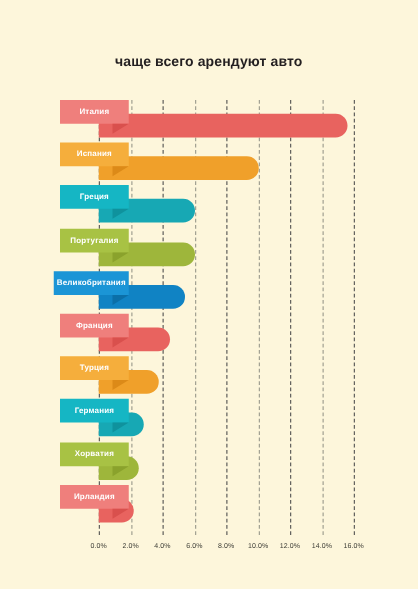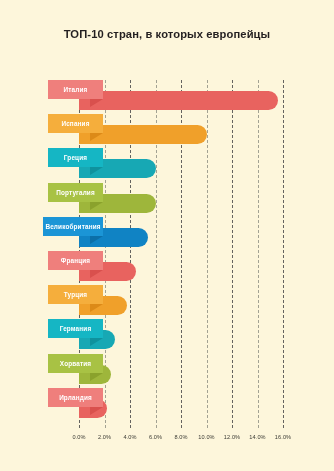--- a/index.html
+++ b/index.html
@@ -117,21 +117,22 @@
     white-space: nowrap;
     letter-spacing: 0.1px;
   }
 </style>
 </head>
 <body>
 
 <div class="chart-root">
 
   <div class="chart-title">
-    <span>ТОП-10 стран, в которых европейцы</span><br>
+    <br>
+    <span>чаще всего арендуют авто</span>
   </div>
 
   <div class="plot" id="plot">
       <div class="gridline" style="left: 0px;"></div>
       <div class="gridline light" style="left: 25.5px;"></div>
       <div class="gridline" style="left: 51px;"></div>
       <div class="gridline light" style="left: 76.5px;"></div>
       <div class="gridline" style="left: 102px;"></div>
       <div class="gridline light" style="left: 127.5px;"></div>
       <div class="gridline" style="left: 153px;"></div>

